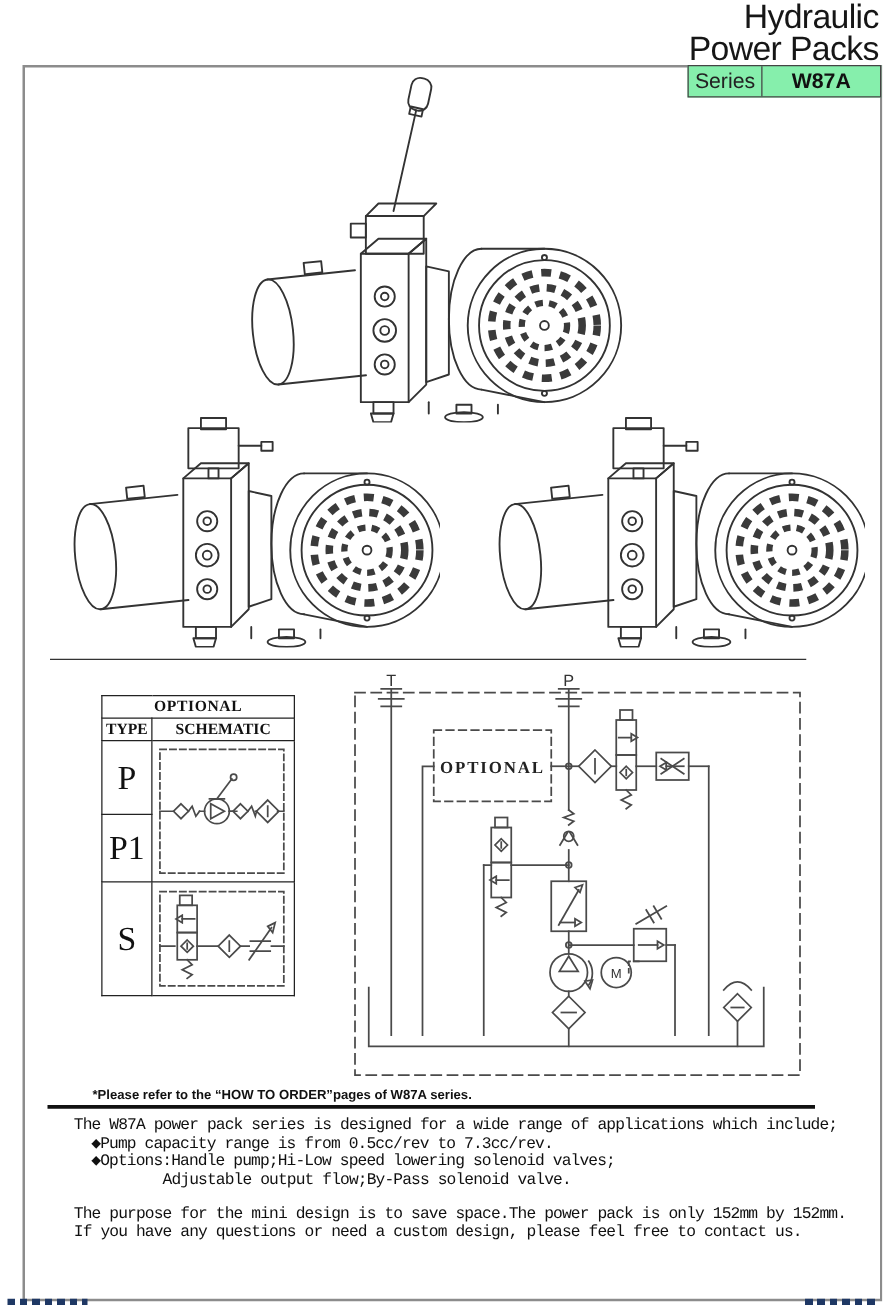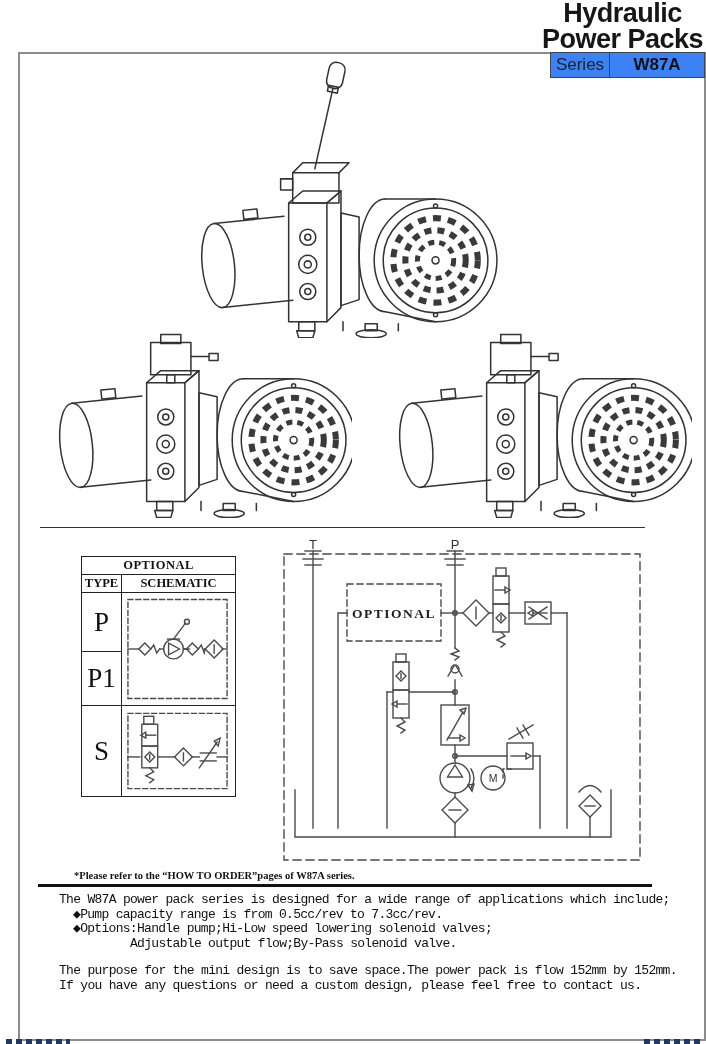--- a/index.html
+++ b/index.html
@@ -1,25 +1,25 @@
 <!DOCTYPE html>
 <html><head>
 <meta charset="utf-8">
 <style>
   html,body{margin:0;padding:0;background:#fff;}
   #page{position:relative;width:706px;height:1044px;background:#fff;overflow:hidden;
         font-family:"Liberation Sans",sans-serif;color:#111;}
   
-  .title{position:absolute;right:3px;top:0;text-align:center;font-weight:bold;
+  .title{position:absolute;right:3px;top:0;text-align:right;font-weight:normal;
          font-size:27px;line-height:26px;color:#161616;letter-spacing:-0.5px;
          font-family:"Liberation Sans",sans-serif;}
   #frame{position:absolute;left:18px;top:52px;width:684px;height:985px;
          border:2px solid #8c8c8c;}
   #seriesbox{position:absolute;left:550px;top:52px;width:153px;height:24px;
-         display:flex;background:#3b82f6;border:1.5px solid #444;}
+         display:flex;background:#86efac;border:1.5px solid #444;}
   #seriesbox .cell1{width:58px;border-right:1.5px solid #444;display:flex;align-items:center;
          justify-content:center;font-size:17px;color:#222;}
   #seriesbox .cell2{flex:1;display:flex;align-items:center;justify-content:center;
          font-size:17px;font-weight:bold;color:#111;}
   
   .illus{position:absolute;}
   svg{display:block;}
   .ln{stroke:#333;stroke-width:1.5;fill:none;stroke-linecap:round;stroke-linejoin:round;}
   
   #rule1{position:absolute;left:40px;top:527px;width:605px;border-top:1.5px solid #333;}
@@ -34,21 +34,21 @@
   #opt-table .c-schem{width:113px;}
   #opt-table .bigletter{font-size:27px;font-weight:500;font-family:"Liberation Serif",serif;}
   
   #main-schem{position:absolute;left:281px;top:538px;}
   .sline{stroke:#4a4a4a;stroke-width:1.4;fill:none;stroke-linecap:square;}
   .stext{font-family:"Liberation Sans",sans-serif;font-size:13px;fill:#333;}
   .optext{font-family:"Liberation Serif",serif;font-weight:bold;font-size:13.5px;
           letter-spacing:1.5px;fill:#222;}
   .mtext{font-family:"Liberation Sans",sans-serif;font-size:10.5px;fill:#333;}
   
-  #footnote{position:absolute;left:74px;top:870px;font-family:Liberation Serif, serif;
+  #footnote{position:absolute;left:74px;top:870px;font-family:Liberation Sans, sans-serif;
             font-size:10.5px;font-weight:600;color:#111;}
   #bodytext{position:absolute;left:39px;top:893px;width:640px;
             font-family:"Liberation Mono",monospace;font-size:13px;letter-spacing:-0.7px;
             line-height:14.6px;color:#101010;white-space:nowrap;margin-left:20px;}
   #bodytext .bullet{padding-left:14px;}
   #bodytext .cont{padding-left:71px;}
   #bodytext .closing{margin-top:13px;}
   
   .footfrag{position:absolute;height:5px;top:1039px;
      background:repeating-linear-gradient(90deg,#1f3864 0 6px,transparent 6px 10px);}
@@ -364,19 +364,19 @@
   </svg>
 
   <div id="footnote">*Please refer to the “HOW TO ORDER”pages of W87A series.</div>
   <div id="rule2"></div>
 
   <div id="bodytext">
     <div>The W87A power pack series is designed for a wide range of applications which include;</div>
     <div class="bullet">◆Pump capacity range is from 0.5cc/rev to 7.3cc/rev.</div>
     <div class="bullet">◆Options:Handle pump;Hi-Low speed lowering solenoid valves;</div>
     <div class="cont">Adjustable output flow;By-Pass solenoid valve.</div>
-    <div class="closing">The purpose for the mini design is to save space.The power pack is flow 152mm by 152mm.</div>
+    <div class="closing">The purpose for the mini design is to save space.The power pack is only 152mm by 152mm.</div>
     <div>If you have any questions or need a custom design, please feel free to contact us.</div>
   </div>
 
   <div class="footfrag" style="left:6px;width:64px;"></div>
   <div class="footfrag" style="left:644px;width:58px;"></div>
 </div>
 
 </body></html>

